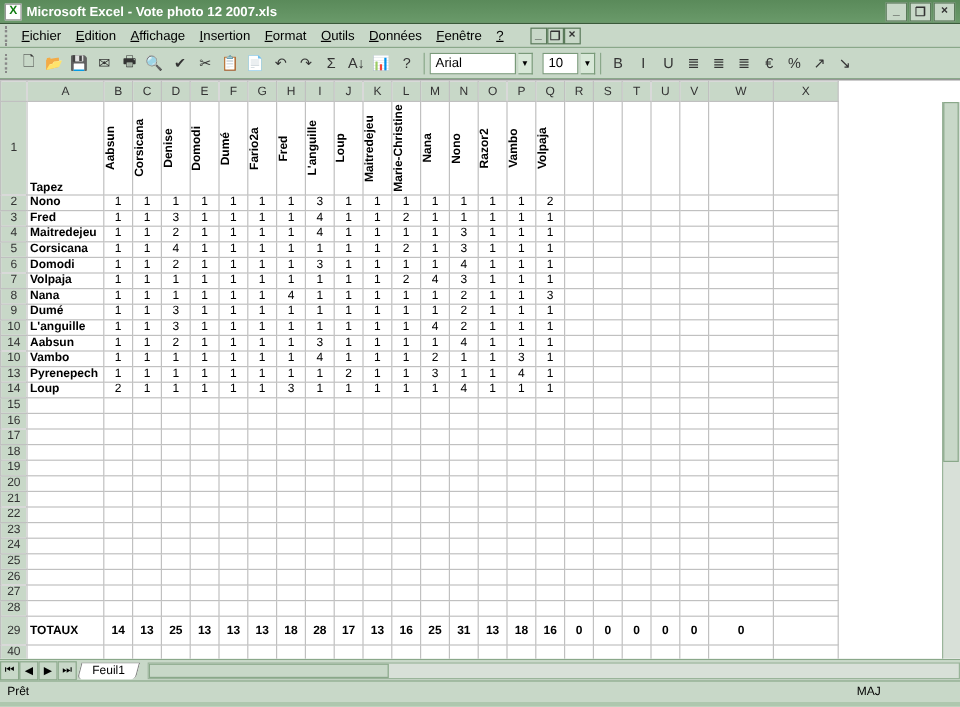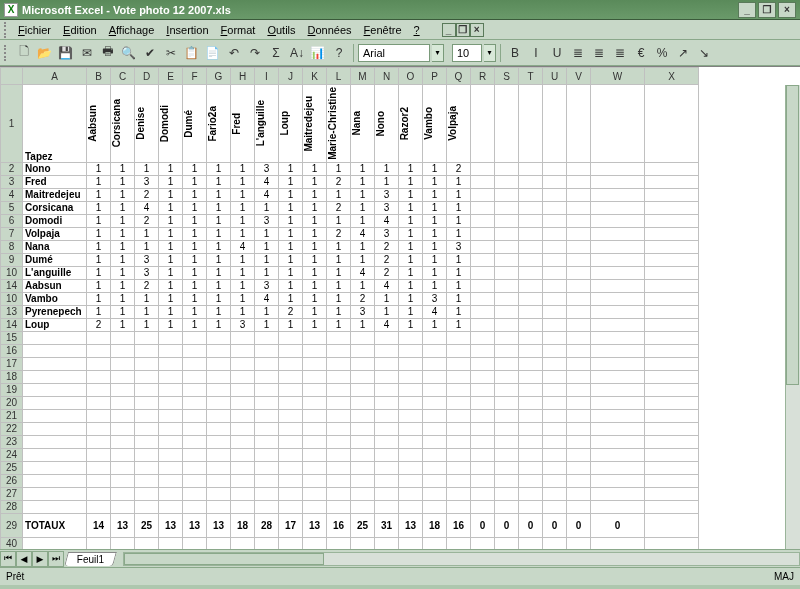--- a/index.html
+++ b/index.html
@@ -30,21 +30,21 @@
   .r1 td { height:70px; }
   .vhead { writing-mode: vertical-rl; transform: rotate(180deg); font-weight:bold; text-align:left; padding:2px 0; white-space:nowrap; }
   .cell { height:13px; text-align:center; }
   .lcell { text-align:left; padding-left:2px; font-weight:bold; }
   .totrow td { height:24px; font-weight:bold; font-size:13px; }
   .sheettabs { background:#c8d8c8; height:18px; display:flex; align-items:center; border-top:1px solid #8aa88a; font-size:10px; }
   .navbtn { width:16px; height:16px; display:flex; align-items:center; justify-content:center; border:1px solid #8aa88a; background:#c8d8c8; font-size:9px; }
   .tab { background:#fff; border:1px solid #888; border-bottom:none; padding:1px 10px; margin-left:2px; border-radius:0 0 4px 4px; transform:skewX(-15deg); }
   .tab span { display:inline-block; transform:skewX(15deg); }
   .statusbar { background:#c8d8c8; height:18px; display:flex; align-items:center; padding:0 6px; border-top:1px solid #8aa88a; font-size:10px; }
-  .statusbar .maj { margin-left:auto; }
+  .statusbar .maj { margin-left:auto; margin-right:60px; }
   .hscroll { flex:1; margin-left:8px; height:14px; background:#d8e0d8; border:1px solid #9ab49a; position:relative; }
   .hscroll .thumb { position:absolute; left:0; top:0; height:12px; width:200px; background:#c8d8c8; border:1px solid #8aa88a; }
   .vscroll { position:absolute; right:0; top:18px; width:15px; bottom:0; background:#d8e0d8; border-left:1px solid #9ab49a; }
   .vscroll .thumb { position:absolute; top:0; left:0; width:13px; height:300px; background:#c8d8c8; border:1px solid #8aa88a; }
 </style>
 </head>
 <body>
 
 <div class="titlebar">
   <div class="xicon">X</div>

